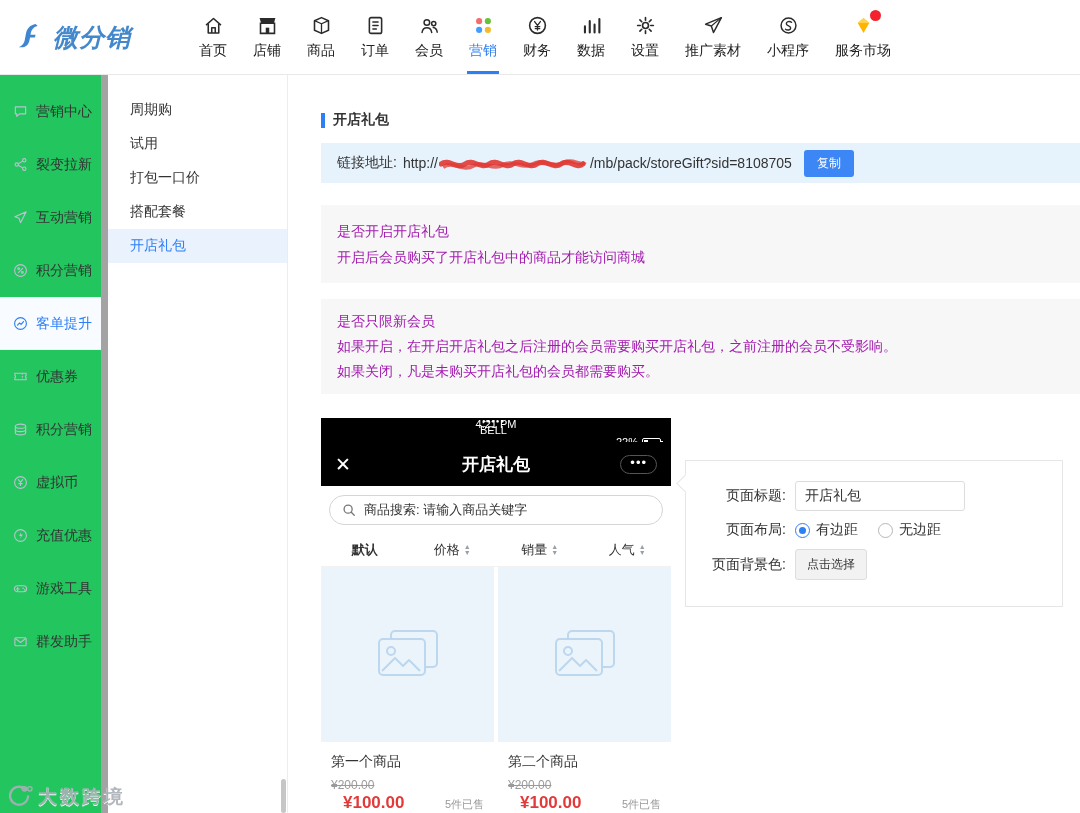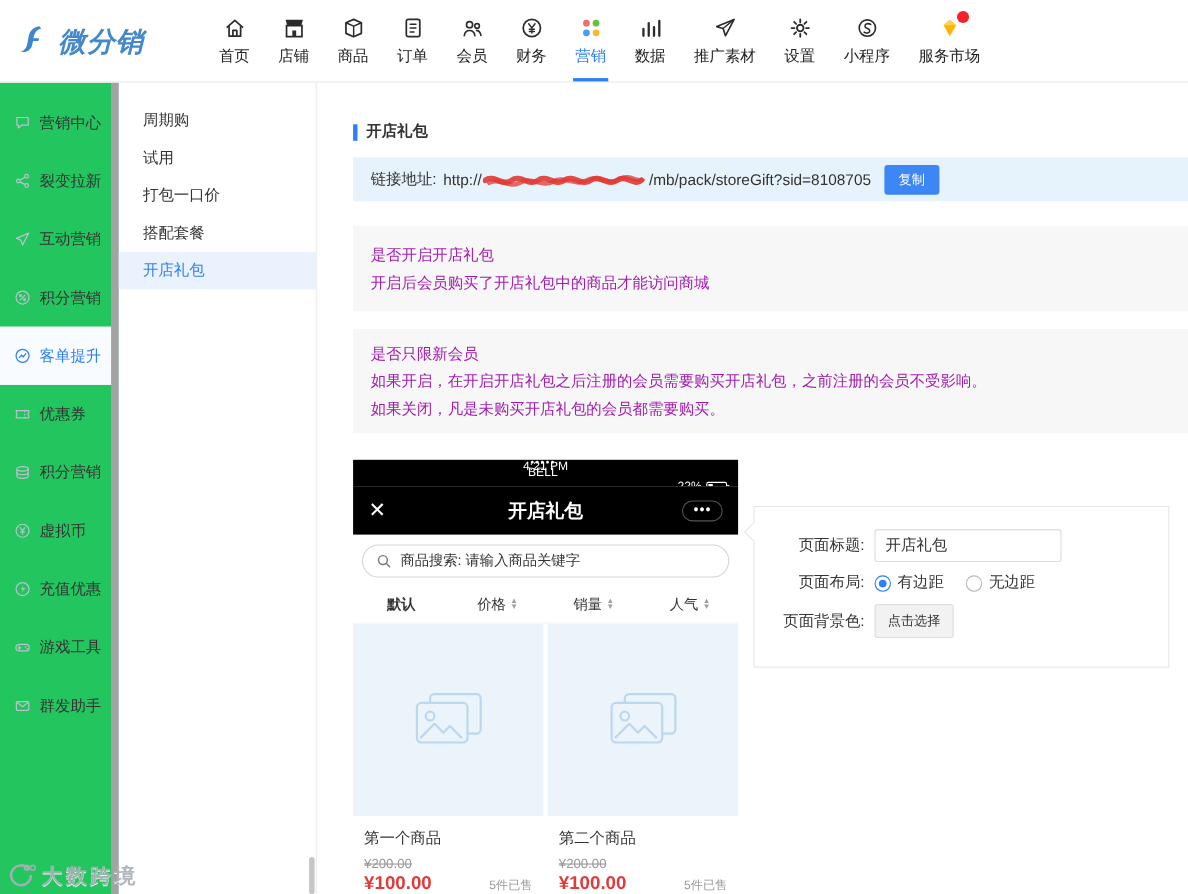--- a/index.html
+++ b/index.html
@@ -76,21 +76,21 @@
   .p-tab { flex:1; display:flex; align-items:center; justify-content:center; gap:4px; cursor:pointer; }
   .p-tab.active { font-weight:bold; }
   .sort-arrows { display:flex; flex-direction:column; font-size:7px; line-height:6px; color:#9aa0a6; }
 
   .p-grid { display:grid; grid-template-columns:1fr 1fr; column-gap:4px; background:#fff; }
   .p-img { height:175px; background:#ecf4fb; display:flex; align-items:center; justify-content:center; }
   .p-img svg { width:66px; height:56px; }
   .p-info { background:#fff; padding:11px 10px 10px; }
   .p-name { font-size:14px; color:#333; }
   .p-old { font-size:12px; color:#9a9a9a; text-decoration:line-through; margin-top:7px; }
-  .p-price-row { display:flex; align-items:baseline; justify-content:space-between; margin-top:1px; }
+  .p-price-row { display:flex; align-items:baseline; justify-content:space-between; margin-top:1px;margin-left:12px; }
   .p-price { color:#e23a3a; font-size:17px; font-weight:bold; }
   .p-sold { font-size:11px; color:#999; }
 
   
   .settings { margin-left:14px; margin-top:42px; width:378px; background:#fff; border:1px solid #e6e6e6; position:relative; padding:20px 0 26px; }
   .settings::before { content:""; position:absolute; left:-7px; top:16px; width:12px; height:12px; background:#fff; border-left:1px solid #e6e6e6; border-bottom:1px solid #e6e6e6; transform:rotate(45deg); }
   .set-row { display:flex; align-items:center; margin-bottom:10px; }
   .set-row:last-child { margin-bottom:0; }
   .set-label { width:100px; text-align:right; font-size:14px; color:#333; margin-right:9px; flex:none; }
   .set-input { width:170px; height:30px; border:1px solid #dcdcdc; border-radius:3px; padding:0 9px; font-size:14px; color:#333; font-family:inherit; }
@@ -160,65 +160,65 @@
       <span class="tn-icon">
           <svg viewBox="0 0 24 24" fill="none" stroke="currentColor" stroke-width="1.7" stroke-linecap="round">
             <circle cx="9" cy="8.5" r="3.2"></circle>
             <path d="M3.5 20c.5-3.5 2.8-5.5 5.5-5.5s5 2 5.5 5.5"></path>
             <circle cx="16.8" cy="9.8" r="2.4"></circle>
             <path d="M16.3 14.4c2.4.3 4 2.2 4.5 5.2"></path>
           </svg>
         </span>
       <span>会员</span>
     </div>
-    <div class="tn-item">
-      <span class="tn-icon">
-          <svg viewBox="0 0 24 24" fill="none" stroke="currentColor">
-            <circle cx="12" cy="12" r="9" stroke-width="1.8"></circle>
-            <path d="M8.7 7.5 12 11.8l3.3-4.3M12 11.8v5.4M9.4 13.2h5.2M9.4 15.5h5.2" stroke-width="1.5" stroke-linecap="round"></path>
-          </svg>
-        </span>
-      <span>财务</span>
-    </div>
     <div class="tn-item active">
       <span class="tn-icon">
           <svg viewBox="0 0 24 24">
             <circle cx="7" cy="7" r="3.5" fill="#f56c6c"></circle>
             <circle cx="17" cy="7" r="3.5" fill="#67c23a"></circle>
             <circle cx="7" cy="17" r="3.5" fill="#409eff"></circle>
             <circle cx="17" cy="17" r="3.5" fill="#f7ba2a"></circle>
           </svg>
         </span>
       <span>营销</span>
     </div>
     <div class="tn-item">
       <span class="tn-icon">
+          <svg viewBox="0 0 24 24" fill="none" stroke="currentColor">
+            <circle cx="12" cy="12" r="9" stroke-width="1.8"></circle>
+            <path d="M8.7 7.5 12 11.8l3.3-4.3M12 11.8v5.4M9.4 13.2h5.2M9.4 15.5h5.2" stroke-width="1.5" stroke-linecap="round"></path>
+          </svg>
+        </span>
+      <span>财务</span>
+    </div>
+    <div class="tn-item">
+      <span class="tn-icon">
           <svg viewBox="0 0 24 24" stroke="currentColor" stroke-width="2.4" stroke-linecap="round">
             <path d="M4.5 20v-7M10 20V7M15.5 20v-9M21 20V4.5" fill="none"></path>
           </svg>
         </span>
       <span>数据</span>
+    </div>
+    <div class="tn-item">
+      <span class="tn-icon">
+          <svg viewBox="0 0 24 24" fill="none" stroke="currentColor" stroke-width="1.9" stroke-linecap="round">
+            <circle cx="12" cy="12" r="3.4"></circle>
+            <path d="M12 3v3M12 18v3M3 12h3M18 12h3M5.6 5.6l2.1 2.1M16.3 16.3l2.1 2.1M5.6 18.4l2.1-2.1M16.3 7.7l2.1-2.1"></path>
+          </svg>
+        </span>
+      <span>设置</span>
     </div>
     <div class="tn-item">
       <span class="tn-icon">
           <svg viewBox="0 0 24 24" fill="none" stroke="currentColor" stroke-width="1.7" stroke-linejoin="round">
             <path d="M21 3 3 10.5l6.5 2L12 20l3-5.5z"></path>
             <path d="M9.5 12.5 21 3" stroke-width="1.4"></path>
           </svg>
         </span>
       <span>推广素材</span>
-    </div>
-    <div class="tn-item">
-      <span class="tn-icon">
-          <svg viewBox="0 0 24 24" fill="none" stroke="currentColor" stroke-width="1.9" stroke-linecap="round">
-            <circle cx="12" cy="12" r="3.4"></circle>
-            <path d="M12 3v3M12 18v3M3 12h3M18 12h3M5.6 5.6l2.1 2.1M16.3 16.3l2.1 2.1M5.6 18.4l2.1-2.1M16.3 7.7l2.1-2.1"></path>
-          </svg>
-        </span>
-      <span>设置</span>
     </div>
     <div class="tn-item">
       <span class="tn-icon">
           <svg viewBox="0 0 24 24" fill="none" stroke="currentColor" stroke-linecap="round">
             <circle cx="12" cy="12" r="8.5" stroke-width="1.7"></circle>
             <path d="M15.5 8.3c-2.4-1.7-6-.8-6 1.7 0 2.8 5 2.2 5 4.8 0 2.4-3.7 3.2-5.9 1.5" stroke-width="1.6"></path>
           </svg>
         </span>
       <span>小程序</span>
     </div>

